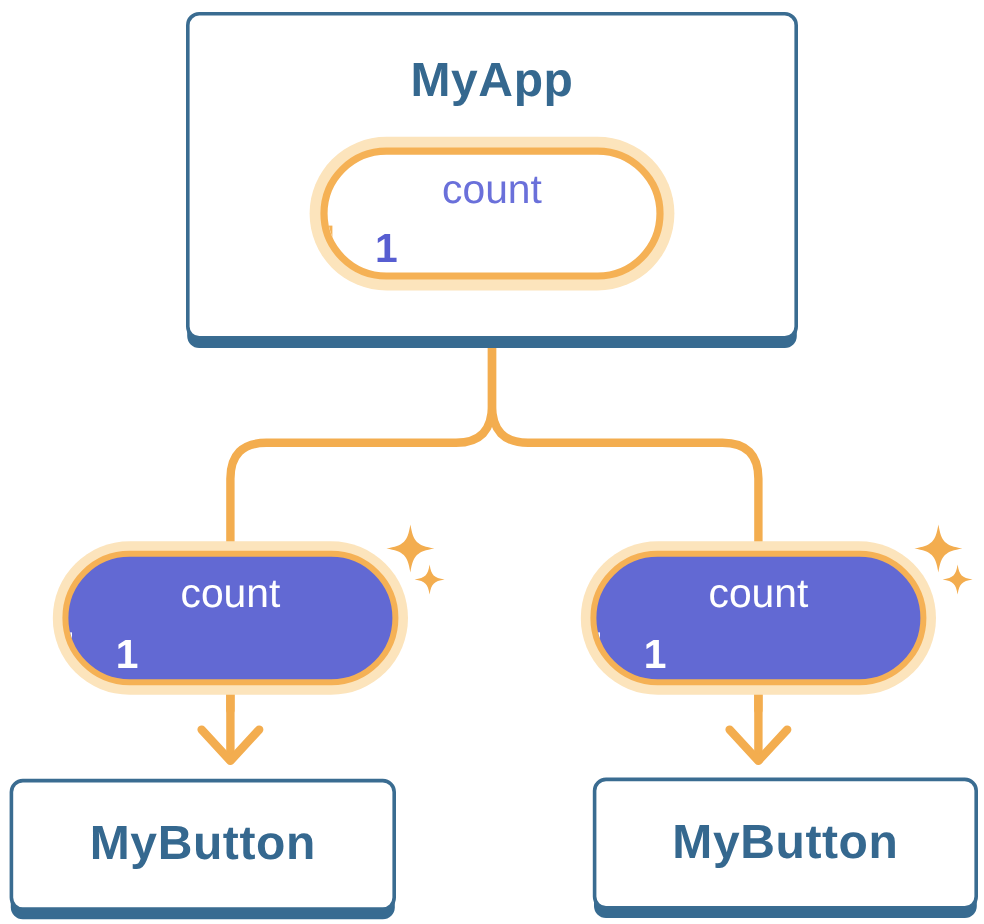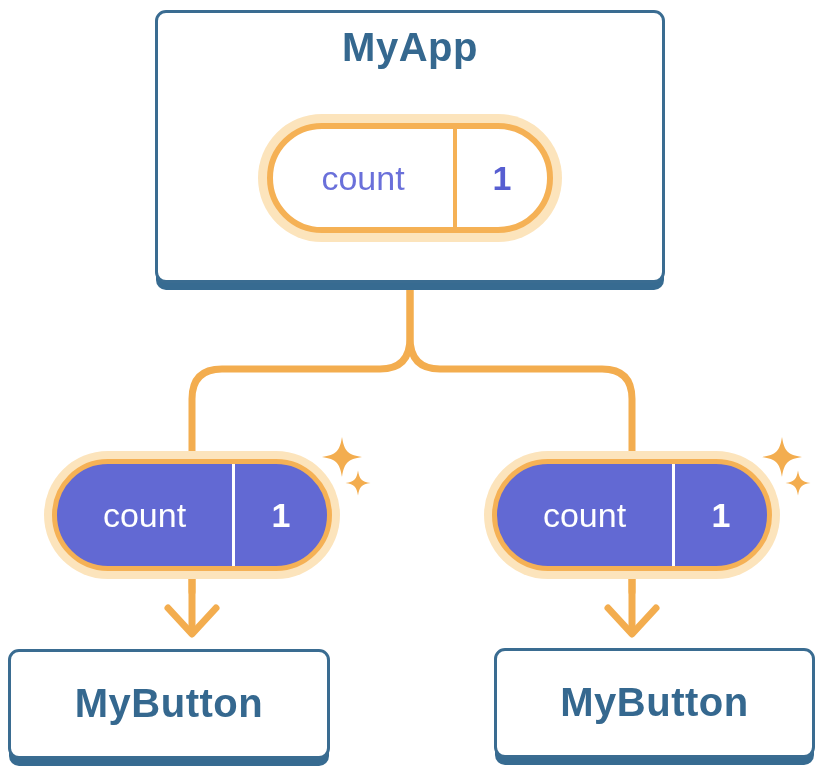--- a/index.html
+++ b/index.html
@@ -19,33 +19,33 @@
     box-shadow:0 8px 0 -1px #376B91;
     z-index:2;
   }
   .card-root{left:155px;top:10px;width:510px;height:273px;}
   .card-child-left{left:8px;top:649px;width:322px;height:110px;}
   .card-child-right{left:494px;top:648px;width:321px;height:110px;}
 
   .card-title{
     text-align:center;color:#35688F;font-weight:700;letter-spacing:.5px;
   }
-  .card-root .card-title{font-size:40px;margin-top:12px;}
+  .card-root .card-title{font-size:40px;margin-top:32px;}
   .card-child-left .card-title,.card-child-right .card-title{
     font-size:40px;line-height:102px;
   }
 
   
   .pill{
     position:absolute;border-radius:999px;background:#FCE4BC;
     box-sizing:border-box;z-index:2;
   }
   .pill-inner{
     height:100%;box-sizing:border-box;display:flex;align-items:stretch;
-    border-radius:999px;overflow:hidden;
+    border-radius:999px;overflow:hidden;flex-direction:column;
   }
   .state-label,.state-value{
     display:flex;align-items:center;justify-content:center;
   }
 
   .pill-root{left:50%;transform:translateX(-50%);top:101px;width:304px;height:128px;padding:9px;}
   .pill-root .pill-inner{border:6px solid #F5B155;background:#ffffff;}
   .pill-root .state-label{flex:1;font-size:34px;color:#6A70DA;}
   .pill-root .state-value{width:90px;border-left:4px solid #F5B155;font-size:34px;font-weight:700;color:#575ED1;}
 

